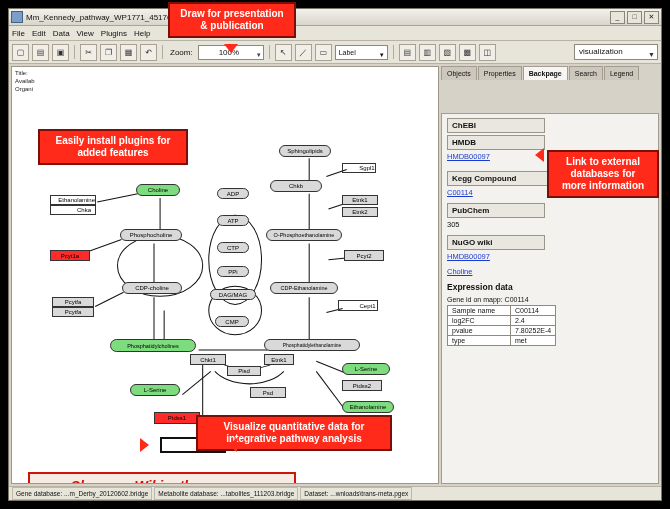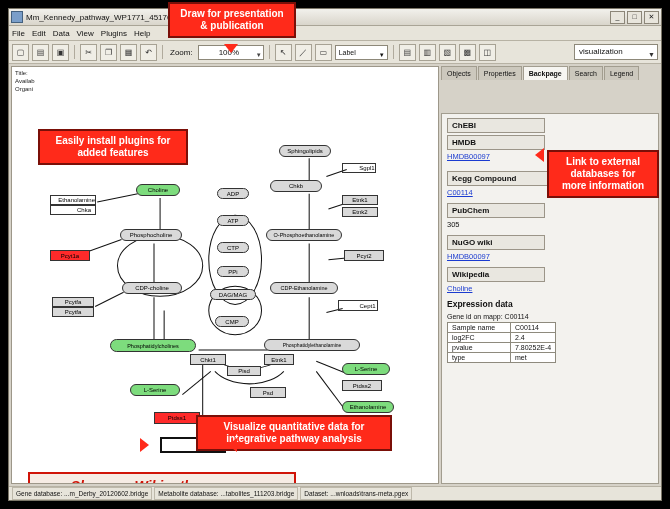--- a/index.html
+++ b/index.html
@@ -318,21 +318,20 @@
 
         <div class="dbhdr" style="width:104px;margin-top:10px;">Kegg Compound</div>
         <a class="dblink" href="#">C00114</a>
 
         <div class="dbhdr">PubChem</div>
         <div class="dbplain">305</div>
 
         <div class="dbhdr">NuGO wiki</div>
         <a class="dblink" href="#">HMDB00097</a>
 
-        <div class="dbhdr">Wikipedia</div>
         <a class="dblink" href="#">Choline</a>
 
         <div class="exprhdr">Expression data</div>
         <div class="genelabel">Gene id on mapp: C00114</div>
 
         <table class="expr">
           <tbody>
               <tr>
             <td class="k">Sample name</td>
             <td>C00114</td>

